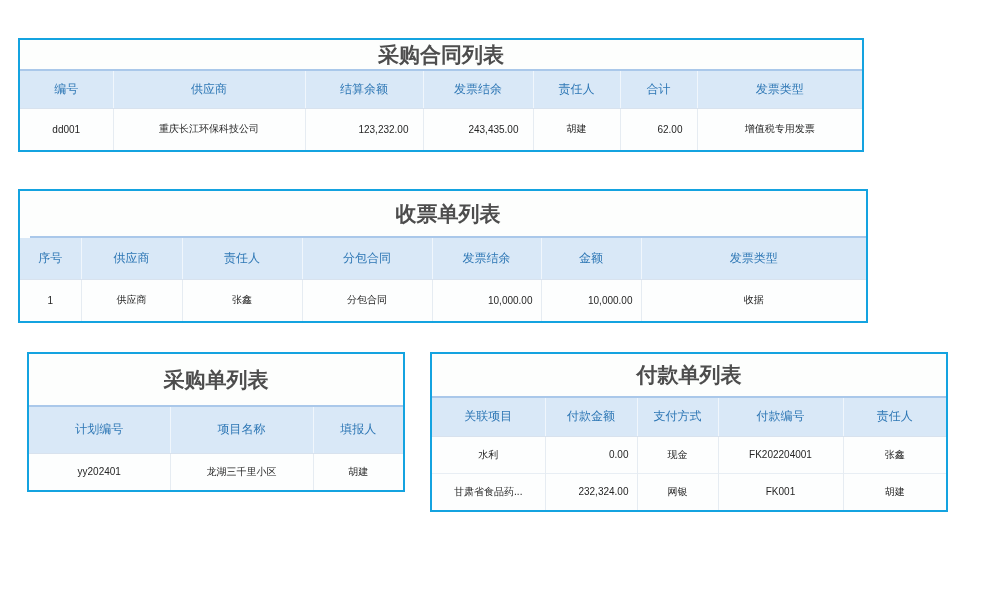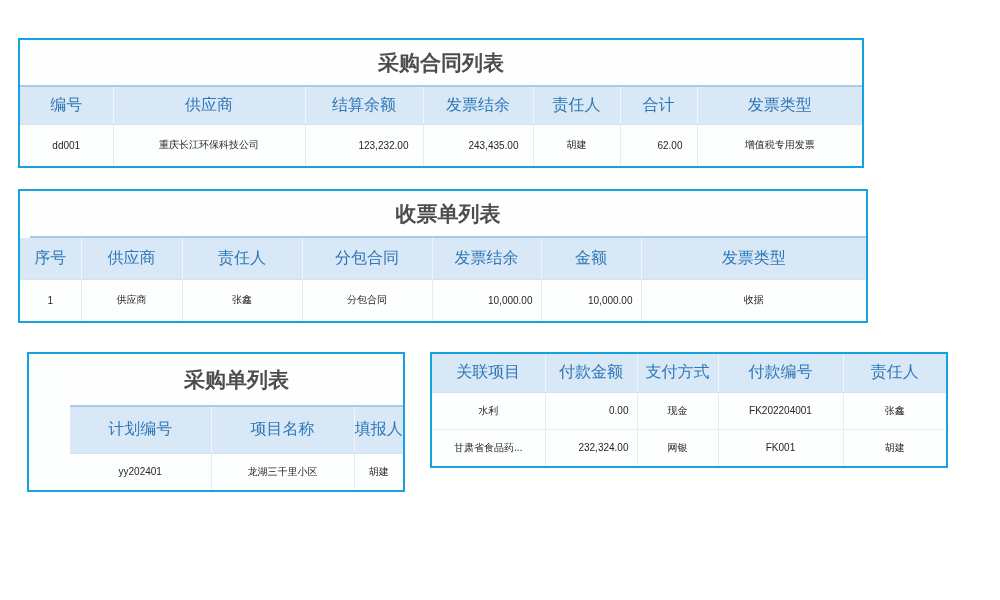--- a/index.html
+++ b/index.html
@@ -16,48 +16,48 @@
   }
   .tbl-title {
     display:flex; align-items:center; justify-content:center;
     font-size:21px; font-weight:bold; color:#4d4d4d;
     border-bottom:2px solid #aac8ea;
     background:#fdfefd;
   }
   table { border-collapse:collapse; table-layout:fixed; width:100%; }
   th {
     background:#d9e8f7; color:#2e77b5; font-weight:normal;
-    font-size:16px; text-align:center; vertical-align:middle;
+    font-size:12px; text-align:center; vertical-align:middle;
     border-bottom:1px solid #d8e2ee;
   }
   th + th { border-left:1px solid #f0f6fc; }
   td {
     font-size:10px; text-align:center; vertical-align:middle;
     color:#262626; background:#fdfefe;
     overflow:hidden; white-space:nowrap; text-overflow:ellipsis;
   }
   td + td { border-left:1px solid #e6ecf2; }
   tbody tr + tr td { border-top:1px solid #e8eef4; }
   td.num { text-align:right; padding-right:14px; }
   td.num-sm { text-align:right; padding-right:8px; }
 
   
   #t1 { left:18px;  top:38px;  width:846px; }
-  #t1 .tbl-title { height:47px; }
+  #t1 .tbl-title { height:31px; }
   #t1 thead tr { height:37px; }
   #t1 tbody tr { height:42px; }
 
   
   #t2 { left:18px;  top:189px; width:850px; }
   #t2 .tbl-title { height:47px;margin-left:10px; }
   #t2 thead tr { height:41px; }
   #t2 tbody tr { height:42px; }
 
   
-  #t3 { left:27px;  top:352px; width:378px;padding-left:41px; }
+  #t3 { left:27px;  top:352px; width:378px; }
   #t3 .tbl-title { height:53px; }
   #t3 thead tr { height:46px; }
   #t3 tbody tr { height:37px; }
 
   
   #t4 { left:430px; top:352px; width:518px; }
   #t4 .tbl-title { height:44px; }
   #t4 thead tr { height:38px;margin-top:28px; }
   #t4 tbody tr { height:37px; }
 </style>
@@ -159,20 +159,21 @@
         <tr>
           <td>yy202401</td>
           <td>龙湖三千里小区</td>
           <td>胡建</td>
         </tr>
       </tbody>
     </table>
   </div>
 
   <div class="tbl" id="t4">
+    <div class="tbl-title">付款单列表</div>
     <table>
       <colgroup>
         <col style="width:113px">
           <col style="width:92px">
           <col style="width:81px">
         <col style="width:125px">
           <col>
       </colgroup>
       <thead>
         <tr>

